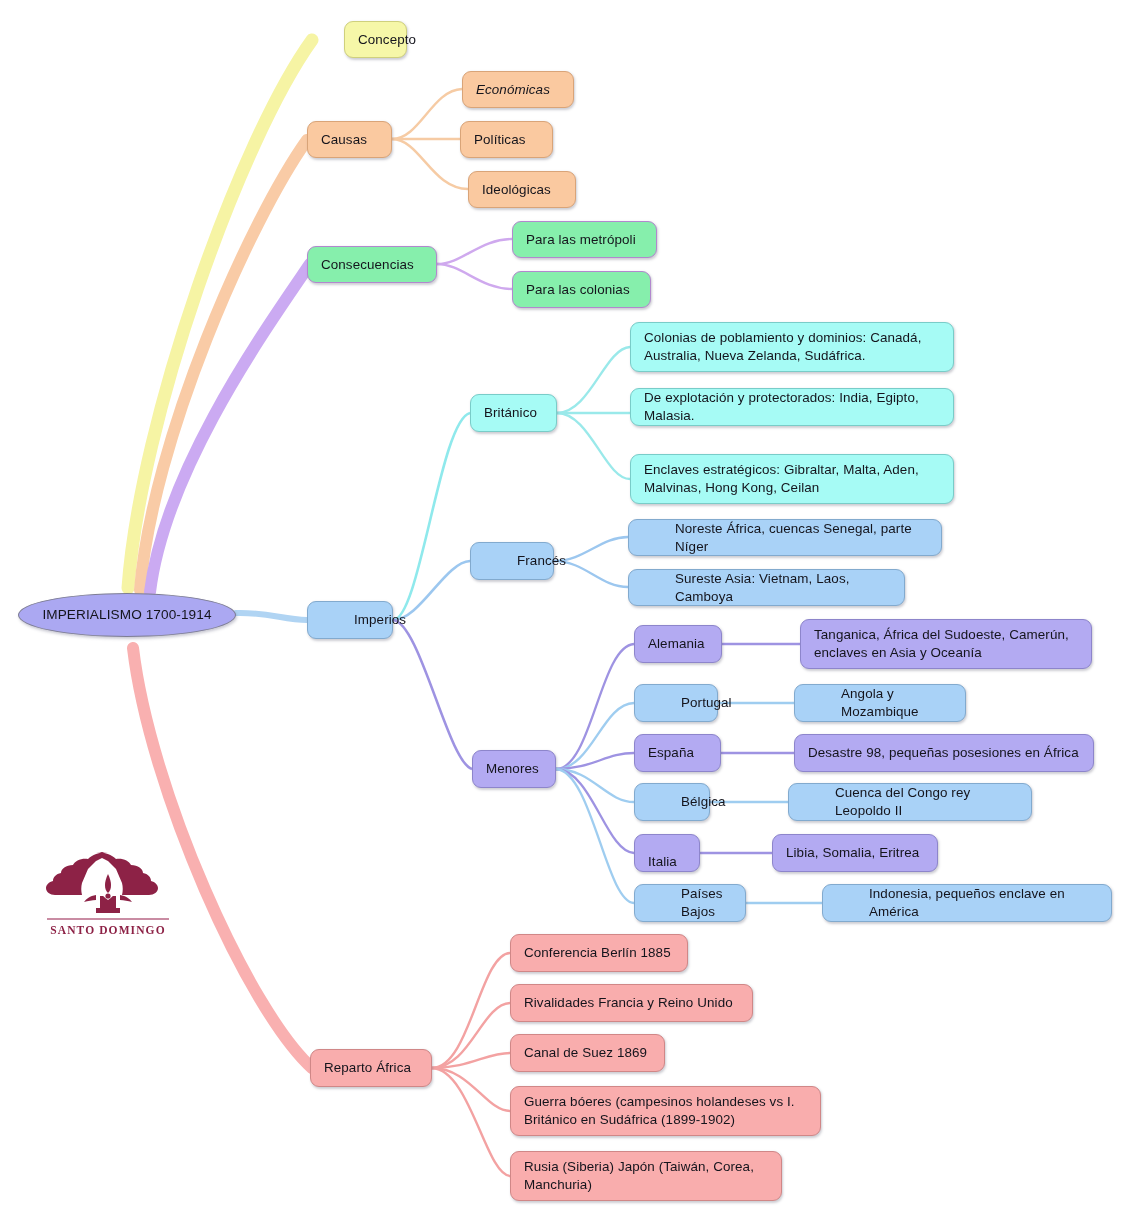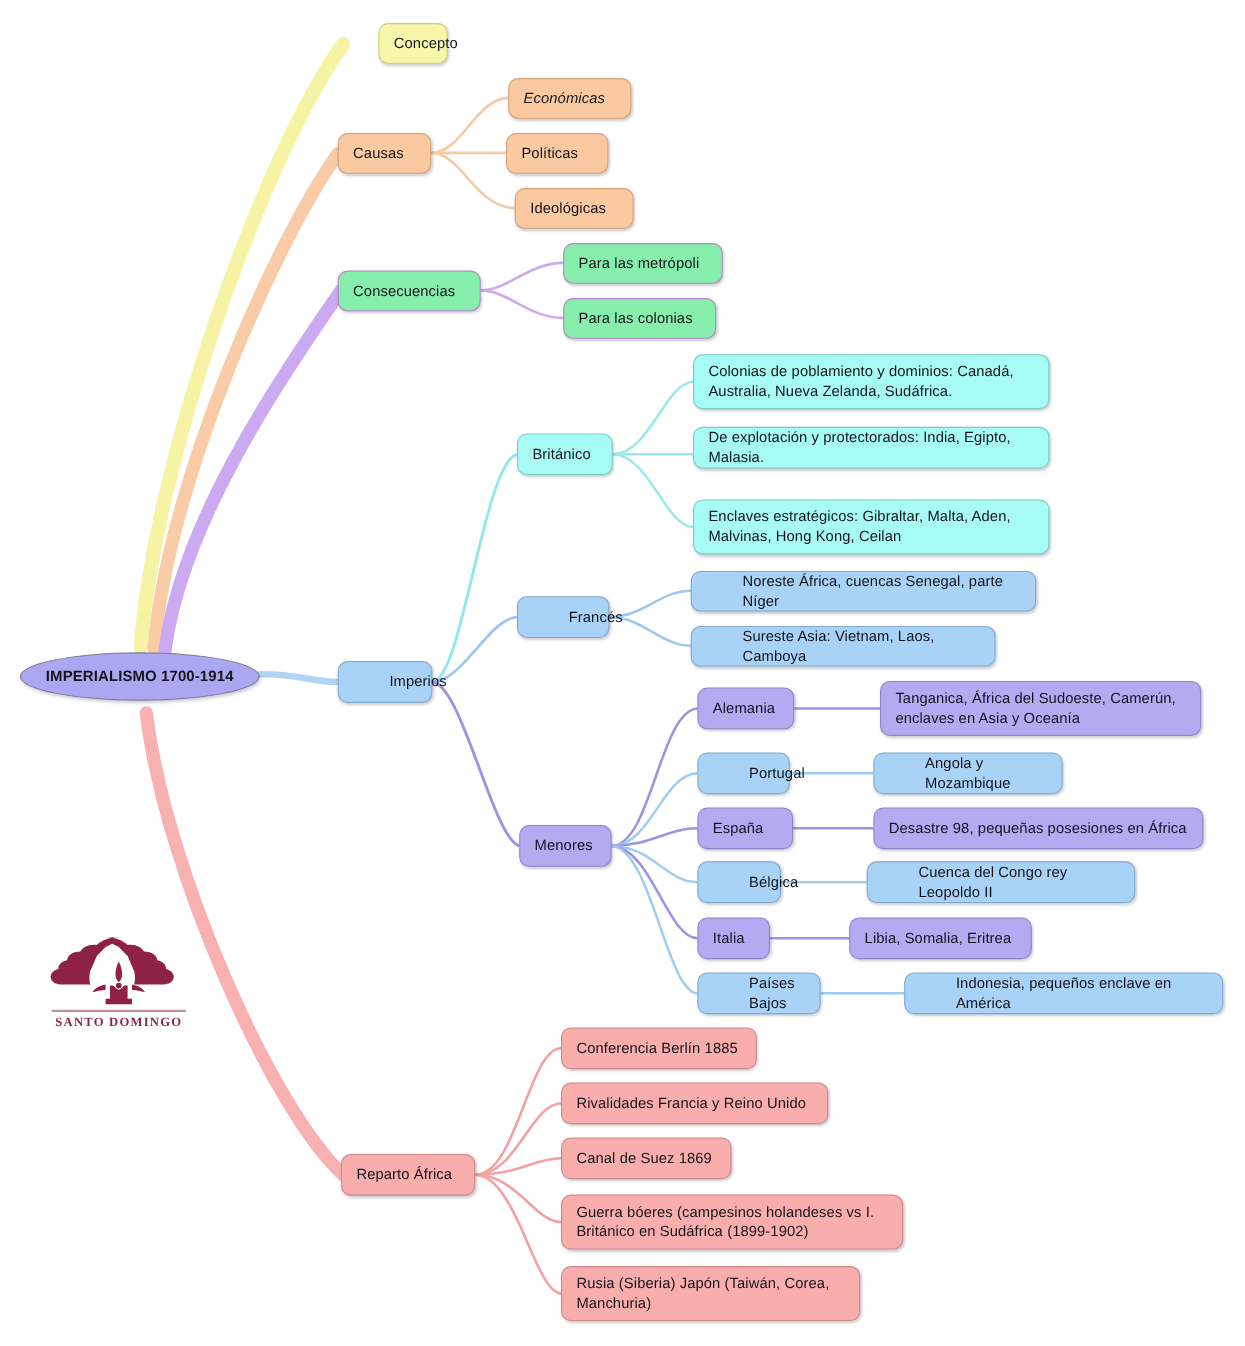--- a/index.html
+++ b/index.html
@@ -75,21 +75,21 @@
     <path d="M700,853 L772,853" stroke="#9e93e2" stroke-width="2.3" fill="none"></path>
     <path d="M746,903 L822,903" stroke="#9fcdf0" stroke-width="2.3" fill="none"></path>
 
     <path d="M432,1068 C470,1068 480,954 510,953" stroke="#f3a2a2" stroke-width="2.4" fill="none"></path>
     <path d="M432,1068 C470,1068 482,1004 510,1003" stroke="#f3a2a2" stroke-width="2.4" fill="none"></path>
     <path d="M432,1068 C470,1068 486,1053 510,1053" stroke="#f3a2a2" stroke-width="2.4" fill="none"></path>
     <path d="M432,1068 C470,1068 486,1111 510,1111" stroke="#f3a2a2" stroke-width="2.4" fill="none"></path>
     <path d="M432,1068 C470,1069 486,1175 510,1176" stroke="#f3a2a2" stroke-width="2.4" fill="none"></path>
   </svg>
 
-  <div class="node center c-center" style="left:18px;top:593px;width:218px;height:44px;font-weight:bold;">
+  <div class="node center c-center" style="left:18px;top:593px;width:218px;height:44px;">
     <span class="txt">IMPERIALISMO 1700-1914</span>
   </div>
 
   <div class="node c-yellow" style="left:301px;top:21px;width:63px;height:37px;margin-left:43px;">
     <span class="txt">Concepto</span>
   </div>
 
   <div class="node c-orange" style="left:307px;top:121px;width:85px;height:37px;">
     <span class="txt">Causas</span>
   </div>
@@ -165,21 +165,21 @@
     <span class="txt">Desastre 98, pequeñas posesiones en África</span>
   </div>
 
   <div class="node c-blue" style="left:634px;top:783px;width:76px;height:38px;">
     <span class="txt">Bélgica</span>
   </div>
   <div class="node c-blue" style="left:788px;top:783px;width:244px;height:38px;">
     <span class="txt">Cuenca del Congo rey Leopoldo II</span>
   </div>
 
-  <div class="node c-indigo" style="left:634px;top:834px;width:66px;height:38px;">
+  <div class="node c-indigo" style="left:634px;top:834px;width:66px;height:38px;align-items:flex-end;">
     <span class="txt">Italia</span>
   </div>
   <div class="node c-indigo" style="left:772px;top:834px;width:166px;height:38px;">
     <span class="txt">Libia, Somalia, Eritrea</span>
   </div>
 
   <div class="node c-blue" style="left:634px;top:884px;width:112px;height:38px;">
     <span class="txt">Países Bajos</span>
   </div>
   <div class="node c-blue" style="left:822px;top:884px;width:290px;height:38px;">

